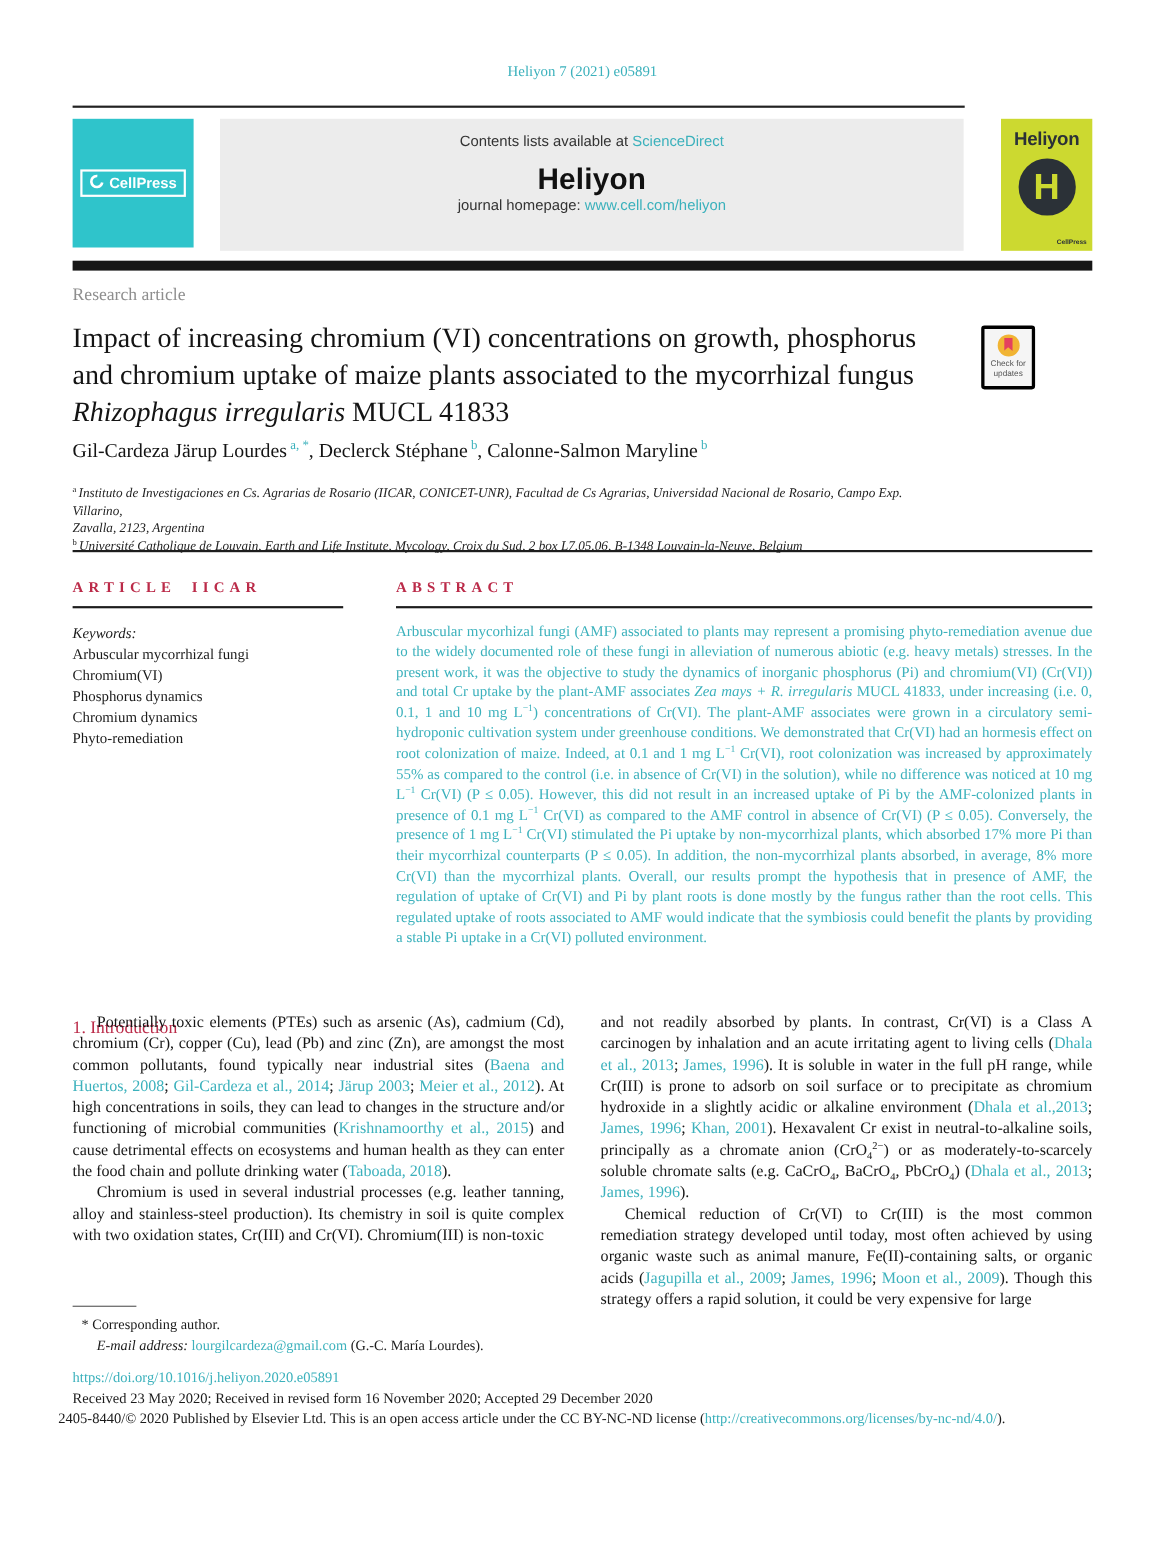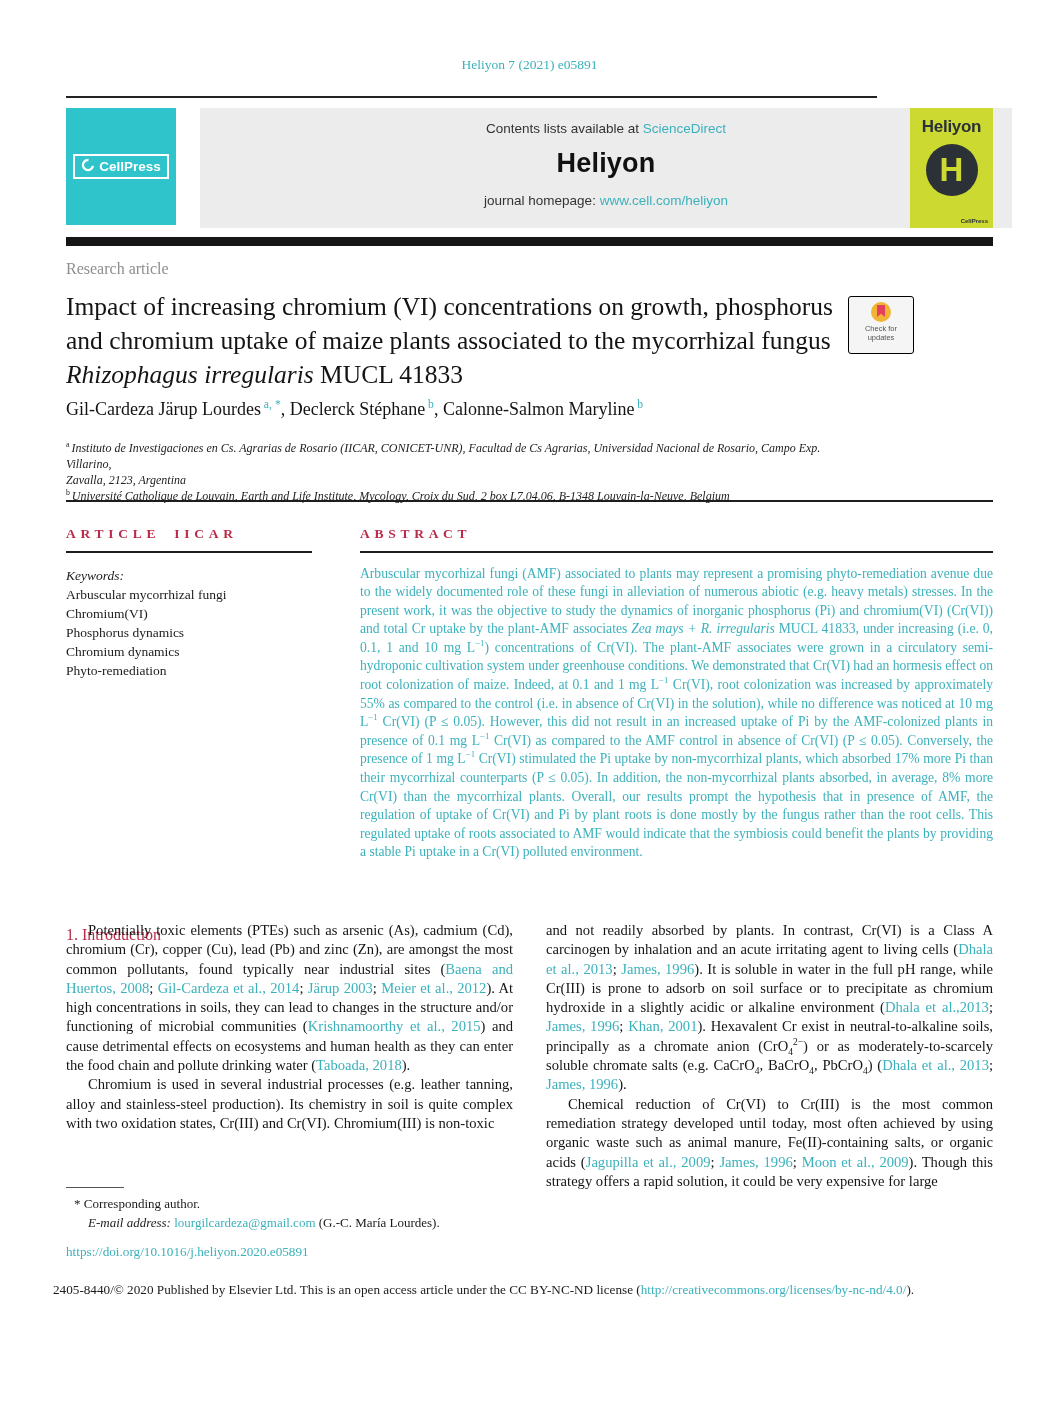--- a/index.html
+++ b/index.html
@@ -25,43 +25,43 @@
 
   .journal-ref{position:absolute;left:66px;top:57px;width:927px;text-align:center;
     font-size:13.5px;color:var(--teal);}
   .rule-top{position:absolute;left:66px;top:96px;width:811px;height:2px;background:#222;}
 
   .cellpress-logo{position:absolute;left:66px;top:108px;width:110px;height:117px;
     background:var(--cellpress-teal);display:flex;align-items:center;justify-content:center;}
   .cellpress-badge{border:2px solid #fff;padding:2px 6px;display:flex;align-items:center;gap:4px;
     font-family:"Liberation Sans",sans-serif;font-weight:bold;font-size:13.5px;color:#fff;}
 
-  .header-box{position:absolute;left:200px;top:108px;width:812px;height:120px;
+  .header-box{position:absolute;left:200px;top:108px;width:676px;height:120px;
     background:var(--header-gray);text-align:center;font-family:"Liberation Sans",sans-serif;}
   .contents-line{padding-top:13px;font-size:13.5px;color:#333;}
   .journal-name{margin-top:12px;font-size:27px;font-weight:bold;color:#111;letter-spacing:0.2px;}
-  .homepage-line{margin-top:14px;font-size:13.5px;color:#333;}
+  .homepage-line{font-size:13.5px;color:#333;}
 
   .heliyon-cover{position:absolute;left:910px;top:108px;width:83px;height:120px;
     background:var(--chartreuse);font-family:"Liberation Sans",sans-serif;}
   .cover-title{text-align:center;margin-top:9px;font-weight:bold;font-size:17px;color:var(--cover-dark);letter-spacing:-0.3px;}
   .cover-circle{width:52px;height:52px;border-radius:50%;background:var(--cover-dark);
     margin:7px auto 0;display:flex;align-items:center;justify-content:center;}
   .cover-letter{color:var(--chartreuse);font-weight:bold;font-size:33px;font-family:"Liberation Sans",sans-serif;}
   .cover-publisher{position:absolute;right:5px;bottom:4px;font-size:6px;font-weight:bold;color:var(--cover-dark);}
 
   .bar-thick{position:absolute;left:66px;top:237px;width:927px;height:9px;background:#161616;}
 
   .research-article{position:absolute;left:66px;top:260px;font-size:16px;color:var(--muted);font-family:Liberation Serif, serif;}
 
   .article-title{position:absolute;left:66px;top:290px;width:830px;font-size:25.5px;
     line-height:34px;color:#141414;}
 
-  .check-updates{position:absolute;left:848px;top:296px;width:66px;height:58px;background:#f5f5f5;
-    border:1px solid #000000;border-radius:3px;text-align:center;font-family:"Liberation Sans",sans-serif;cursor:pointer;}
+  .check-updates{position:absolute;left:892px;top:296px;width:49px;height:58px;background:#f5f5f5;
+    border:3px solid #000000;border-radius:3px;text-align:center;font-family:"Liberation Sans",sans-serif;cursor:pointer;}
   .cfu-circle{width:20px;height:20px;border-radius:50%;background:#f1b434;margin:5px auto 2px;position:relative;}
   .cfu-ribbon{position:absolute;width:8px;height:12px;background:#e4405f;left:6px;top:3px;
     clip-path:polygon(0 0,100% 0,100% 100%,50% 72%,0 100%);}
   .cfu-text{font-size:7.5px;line-height:9px;color:#555;}
 
   .authors-line{position:absolute;left:66px;top:399px;font-size:18px;color:#141414;}
   .authors-line sup{color:var(--teal);}
 
   .affiliations{position:absolute;left:66px;top:440px;width:800px;font-size:12px;line-height:16px;color:#222;}
   .affiliations .aff{display:block;}
@@ -140,21 +140,21 @@
     <div class="cfu-text">
       <div>Check for</div>
       <div>updates</div>
     </div>
   </div>
 
   <div class="authors-line"><span>Gil-Cardeza Järup Lourdes</span><sup class="lnk"> a, *</sup><span>, Declerck Stéphane</span><sup class="lnk"> b</sup><span>, Calonne-Salmon Maryline</span><sup class="lnk"> b</sup></div>
 
   <div class="affiliations">
     <span class="aff"><sup>a </sup><span class="em">Instituto de Investigaciones en Cs. Agrarias de Rosario (IICAR, CONICET-UNR), Facultad de Cs Agrarias, Universidad Nacional de Rosario, Campo Exp. Villarino,</span><br><span class="em">Zavalla, 2123, Argentina</span></span>
-    <span class="aff"><sup>b </sup><span class="em">Université Catholique de Louvain, Earth and Life Institute, Mycology, Croix du Sud, 2 box L7.04.06, B-1348 Louvain-la-Neuve, Belgium</span></span>
+    <span class="aff"><sup>b </sup><span class="em">Université Catholique de Louvain, Earth and Life Institute, Mycology, Croix du Sud, 2 box L7.05.06, B-1348 Louvain-la-Neuve, Belgium</span></span>
   </div>
 
   <div class="rule-mid"></div>
 
   <div class="article-info">
     <div class="section-label">ARTICLE IICAR</div>
     <div class="label-rule"></div>
     <div class="keywords">
       <div class="keywords-label">Keywords:</div>
       <div>Arbuscular mycorrhizal fungi</div>
@@ -181,15 +181,16 @@
   <div class="col col-right">
     <p class="para noindent"><span>and not readily absorbed by plants. In contrast, Cr(VI) is a Class A carcinogen by inhalation and an acute irritating agent to living cells (</span><span class="lnk">Dhala et al., 2013</span><span>; </span><span class="lnk">James, 1996</span><span>). It is soluble in water in the full pH range, while Cr(III) is prone to adsorb on soil surface or to precipitate as chromium hydroxide in a slightly acidic or alkaline environment (</span><span class="lnk">Dhala et al.,2013</span><span>; </span><span class="lnk">James, 1996</span><span>; </span><span class="lnk">Khan, 2001</span><span>). Hexavalent Cr exist in neutral-to-alkaline soils, principally as a chromate anion (CrO</span><sub>4</sub><sup>2−</sup><span>) or as moderately-to-scarcely soluble chromate salts (e.g. CaCrO</span><sub>4</sub><span>, BaCrO</span><sub>4</sub><span>, PbCrO</span><sub>4</sub><span>) (</span><span class="lnk">Dhala et al., 2013</span><span>; </span><span class="lnk">James, 1996</span><span>).</span></p>
     <p class="para"><span>Chemical reduction of Cr(VI) to Cr(III) is the most common remediation strategy developed until today, most often achieved by using organic waste such as animal manure, Fe(II)-containing salts, or organic acids (</span><span class="lnk">Jagupilla et al., 2009</span><span>; </span><span class="lnk">James, 1996</span><span>; </span><span class="lnk">Moon et al., 2009</span><span>). Though this strategy offers a rapid solution, it could be very expensive for large</span></p>
   </div>
 
   <div class="fn-rule"></div>
   <div class="fn-corresponding">* Corresponding author.</div>
   <div class="fn-email"><span class="em">E-mail address: </span><span class="lnk">lourgilcardeza@gmail.com</span><span> (G.-C. María Lourdes).</span></div>
 
   <div class="doi-line lnk">https://doi.org/10.1016/j.heliyon.2020.e05891</div>
+  <div class="received-line">Received 23 May 2020; Received in revised form 16 November 2020; Accepted 29 December 2020</div>
   <div class="license-line"><span>2405-8440/© 2020 Published by Elsevier Ltd. This is an open access article under the CC BY-NC-ND license (</span><span class="lnk">http://creativecommons.org/licenses/by-nc-nd/4.0/</span><span>).</span></div>
 
 </div>
 
 </body></html>

